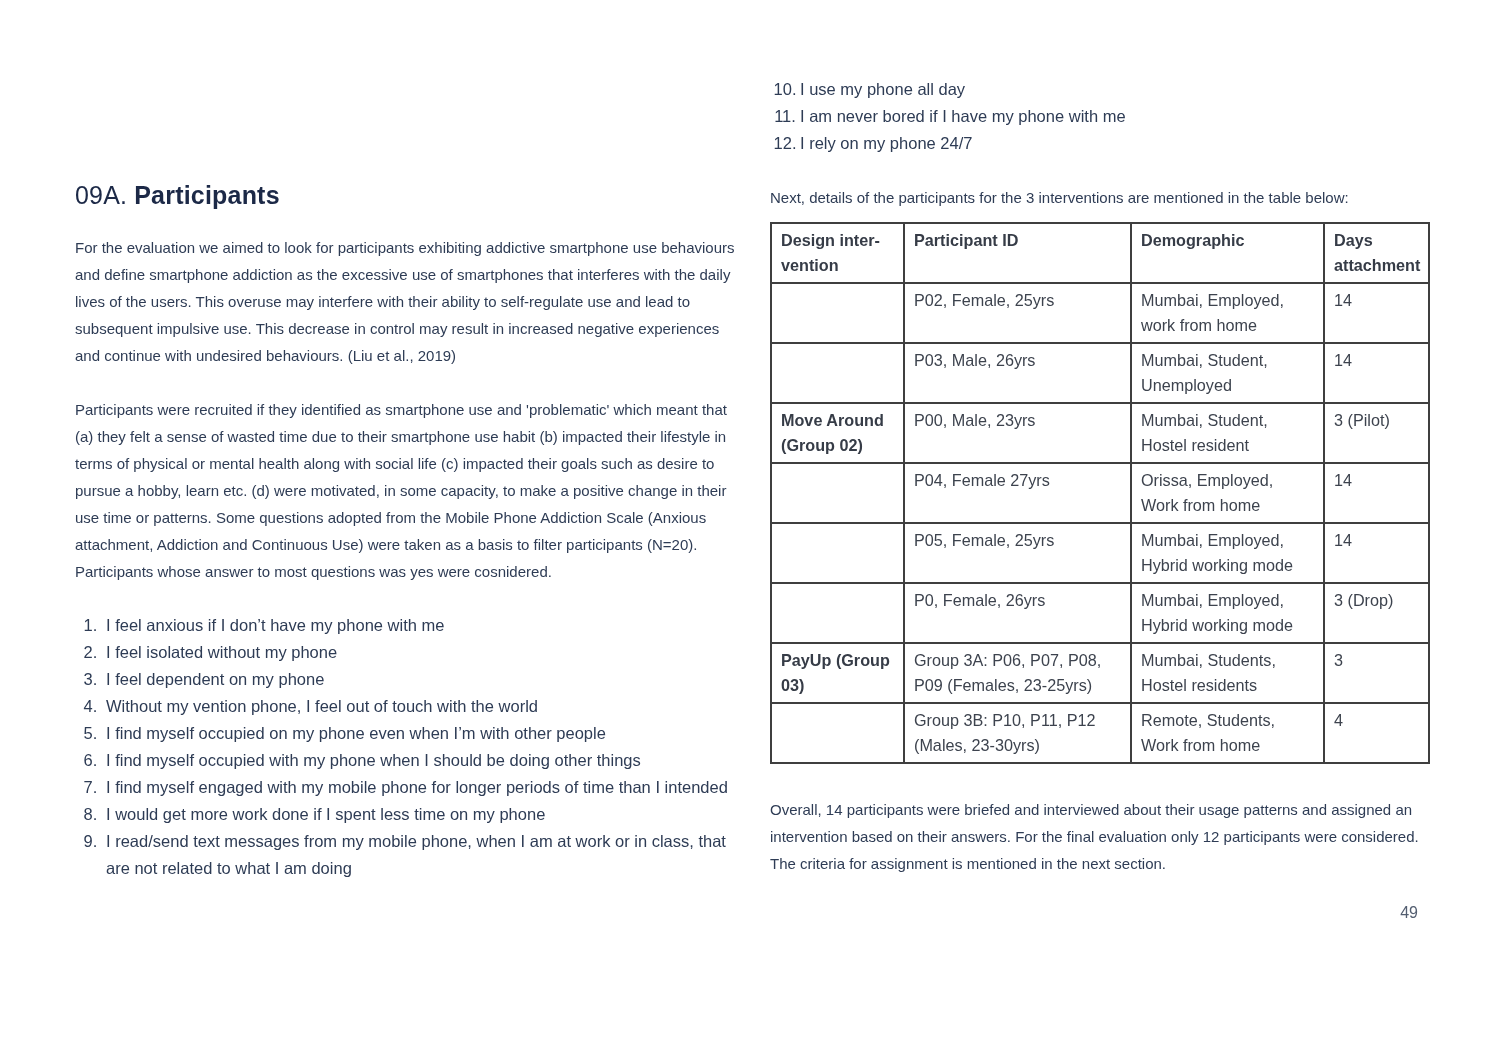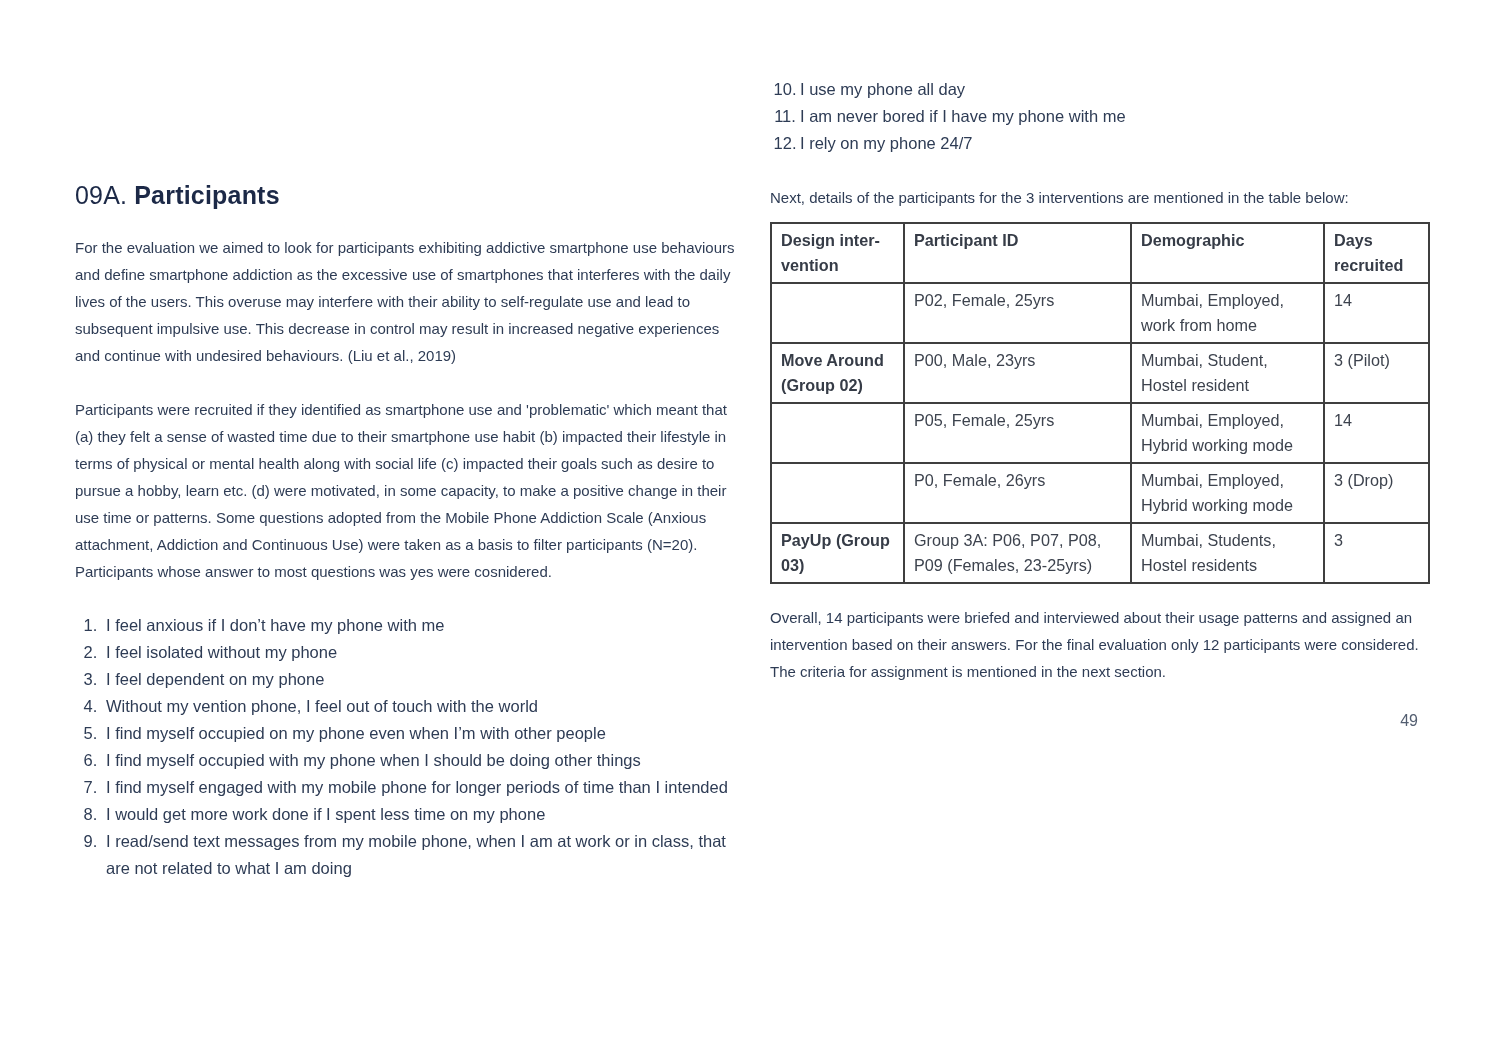--- a/index.html
+++ b/index.html
@@ -23,21 +23,21 @@
   .olist .num { flex:none; width:31px;text-align:center; }
   .rlist { margin-bottom:27px; }
   .rlist .num { width:30px; }
 
   
   .col-right { position:absolute; left:770px; top:76px; width:658px; }
   p.mb-11 { margin-bottom:11px; }
 
   table.ptable {
     border-collapse:collapse; table-layout:fixed;
-    width:658px; margin:0 0 20px 0;border-radius:24px;
+    width:658px; margin:0 0 32px 0;border-radius:24px;
   }
   .ptable th, .ptable td {
     border:2px solid #3f3f3f; vertical-align:top;
     padding:4px 9px; font-size:16.2px; line-height:25px;
     white-space:pre-line; color:#3d434e; text-align:left;
   }
   .ptable th { font-weight:700; color:#363c47; }
   .ptable td.group { font-weight:700; color:#363c47; }
 
   .pagenum {
@@ -123,38 +123,52 @@
           <col style="width:193px">
           <col style="width:105px">
       </colgroup>
       <thead>
         <tr>
           <th>Design inter-
 vention</th>
           <th>Participant ID</th>
           <th>Demographic</th>
           <th>Days
-recruited</th>
+attachment</th>
         </tr>
       </thead>
       <tbody>
         <tr>
           <td class="group"></td>
           <td>P02, Female, 25yrs</td>
           <td>Mumbai, Employed,
 work from home</td>
+          <td>14</td>
+        </tr>
+        <tr>
+          <td class="group"></td>
+          <td>P03, Male, 26yrs</td>
+          <td>Mumbai, Student,
+Unemployed</td>
           <td>14</td>
         </tr>
         <tr>
           <td class="group">Move Around
 (Group 02)</td>
           <td>P00, Male, 23yrs</td>
           <td>Mumbai, Student,
 Hostel resident</td>
           <td>3 (Pilot)</td>
+        </tr>
+        <tr>
+          <td class="group"></td>
+          <td>P04, Female 27yrs</td>
+          <td>Orissa, Employed,
+Work from home</td>
+          <td>14</td>
         </tr>
         <tr>
           <td class="group"></td>
           <td>P05, Female, 25yrs</td>
           <td>Mumbai, Employed,
 Hybrid working mode</td>
           <td>14</td>
         </tr>
         <tr>
           <td class="group"></td>
@@ -165,20 +179,28 @@
         </tr>
         <tr>
           <td class="group">PayUp (Group
 03)</td>
           <td>Group 3A: P06, P07, P08,
 P09 (Females, 23-25yrs)</td>
           <td>Mumbai, Students,
 Hostel residents</td>
           <td>3</td>
         </tr>
+        <tr>
+          <td class="group"></td>
+          <td>Group 3B: P10, P11, P12
+(Males, 23-30yrs)</td>
+          <td>Remote, Students,
+Work from home</td>
+          <td>4</td>
+        </tr>
       </tbody>
     </table>
 
     <p class="body-par">Overall, 14 participants were briefed and interviewed about their usage patterns and assigned an intervention based on their answers. For the final evaluation only 12 participants were considered. The criteria for assignment is mentioned in the next section.</p>
 
     <div class="pagenum">49</div>
   </div>
 
 </div>
 

